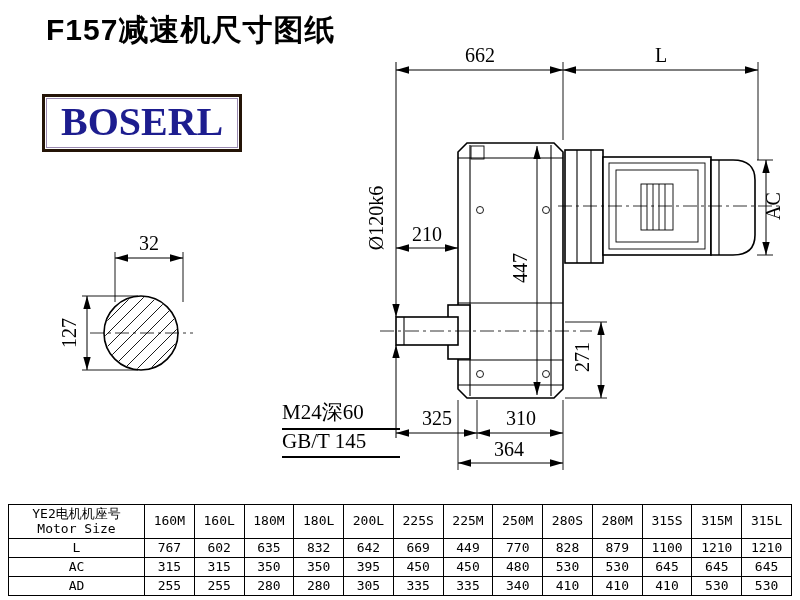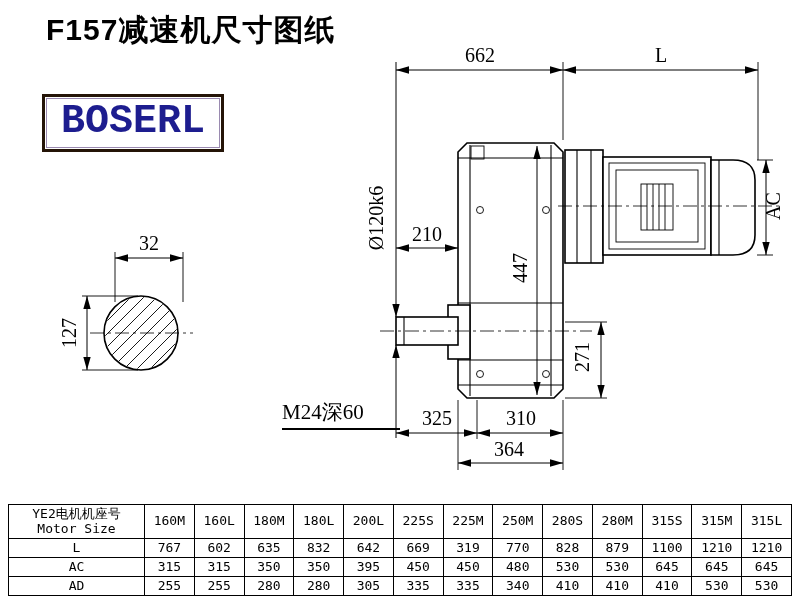--- a/index.html
+++ b/index.html
@@ -11,21 +11,21 @@
   .title {
     position:absolute; left:46px; top:10px;
     font-size:30px; font-weight:bold; letter-spacing:1px; color:#000;text-align:center;
   }
   .logo-box {
     position:absolute; left:42px; top:94px;
     border:3px solid #241407; background:#fff; padding:1px;
   }
   .logo-inner {
     border:1px solid #9a8ab0; padding:0 14px 2px 14px;
-    font-family:Liberation Mono, monospace;
+    font-family:Liberation Serif, serif;
     font-size:40px; font-weight:bold; color:#1d1d8f; line-height:1.15;
   }
   svg.drawing { position:absolute; left:0; top:0; }
   .notes {
     position:absolute; left:282px; top:401px; width:118px;
     font-family:"Liberation Serif", serif; font-size:21px; line-height:1.08;
   }
   .notes div { padding-bottom:4px; }
   .notes .underline { border-bottom:2px solid #000; }
 
@@ -196,20 +196,21 @@
 
     <g>
       <line class="thin" x1="458" y1="400" x2="458" y2="470"></line>
       <line class="dim" x1="458" y1="463" x2="563" y2="463" marker-start="url(#arr)" marker-end="url(#arr)"></line>
       <text class="d" x="509" y="456" text-anchor="middle">364</text>
     </g>
   </svg>
 
   <div class="notes">
     <div class="underline">M24深60</div>
+    <div class="underline">GB/T 145</div>
   </div>
 
   <table class="sizes">
     <colgroup>
       <col style="width:136px">
       <col>
         <col>
         <col>
         <col>
         <col>
@@ -243,21 +244,21 @@
         <th>315L</th>
       </tr>
       <tr>
         <td>L</td>
         <td>767</td>
         <td>602</td>
         <td>635</td>
         <td>832</td>
         <td>642</td>
         <td>669</td>
-        <td>319</td>
+        <td>449</td>
         <td>770</td>
         <td>828</td>
         <td>879</td>
         <td>1100</td>
         <td>1210</td>
         <td>1210</td>
       </tr>
       <tr>
         <td>AC</td>
         <td>315</td>

